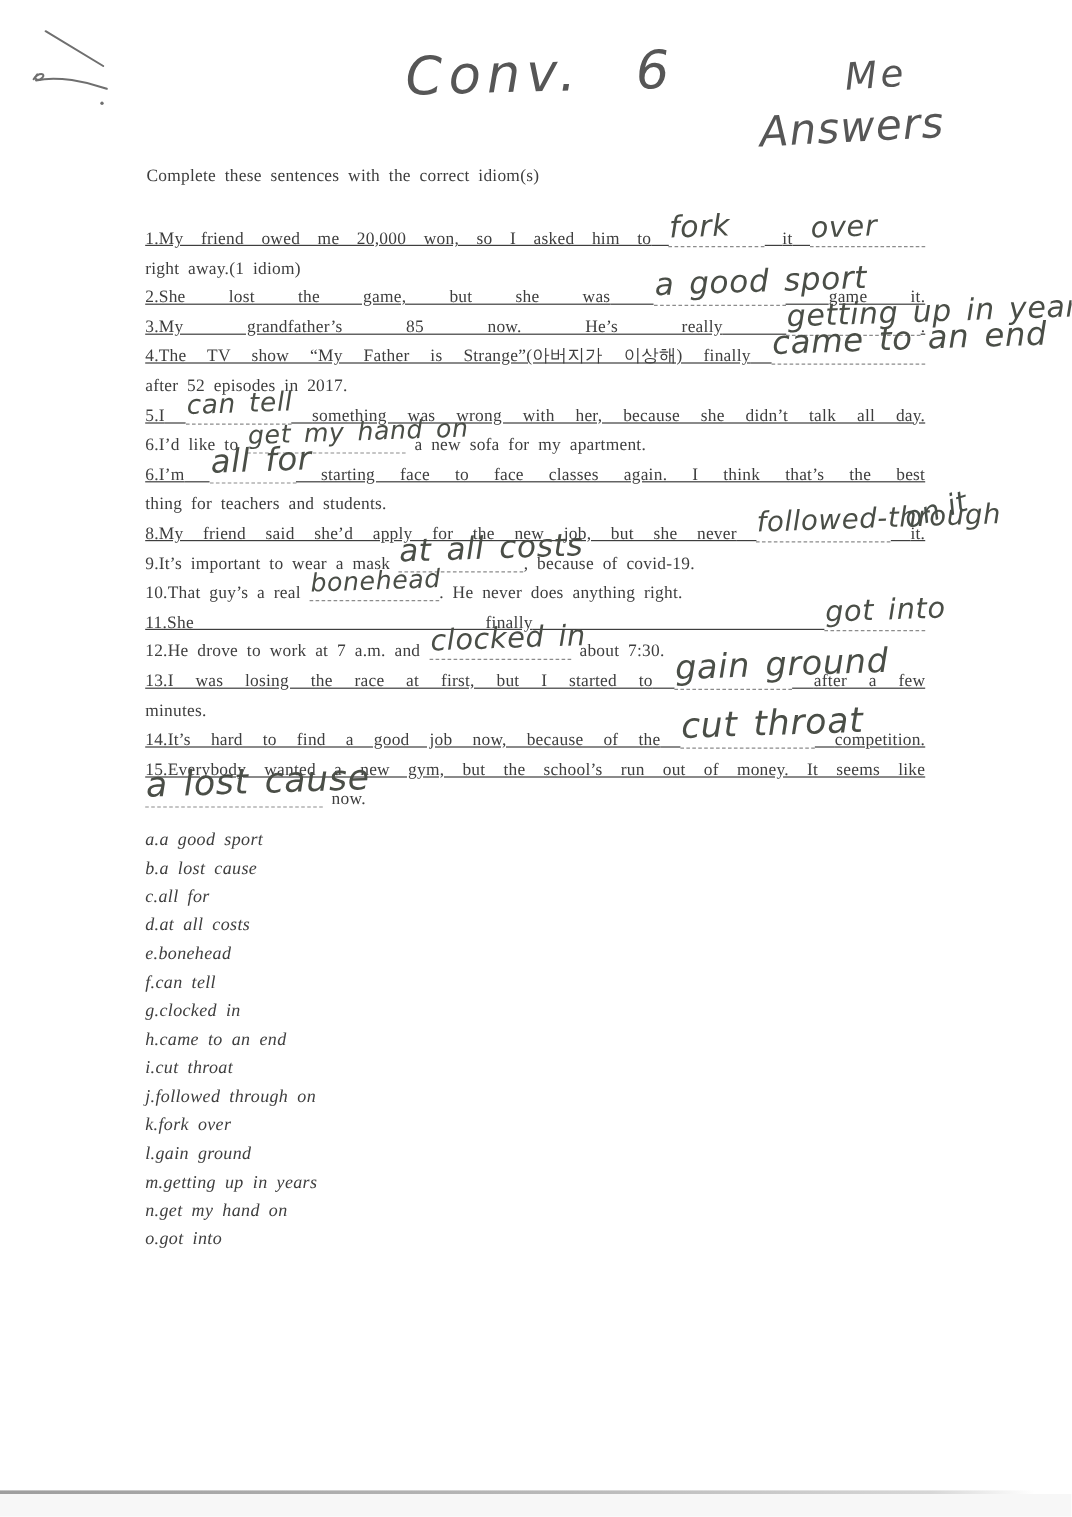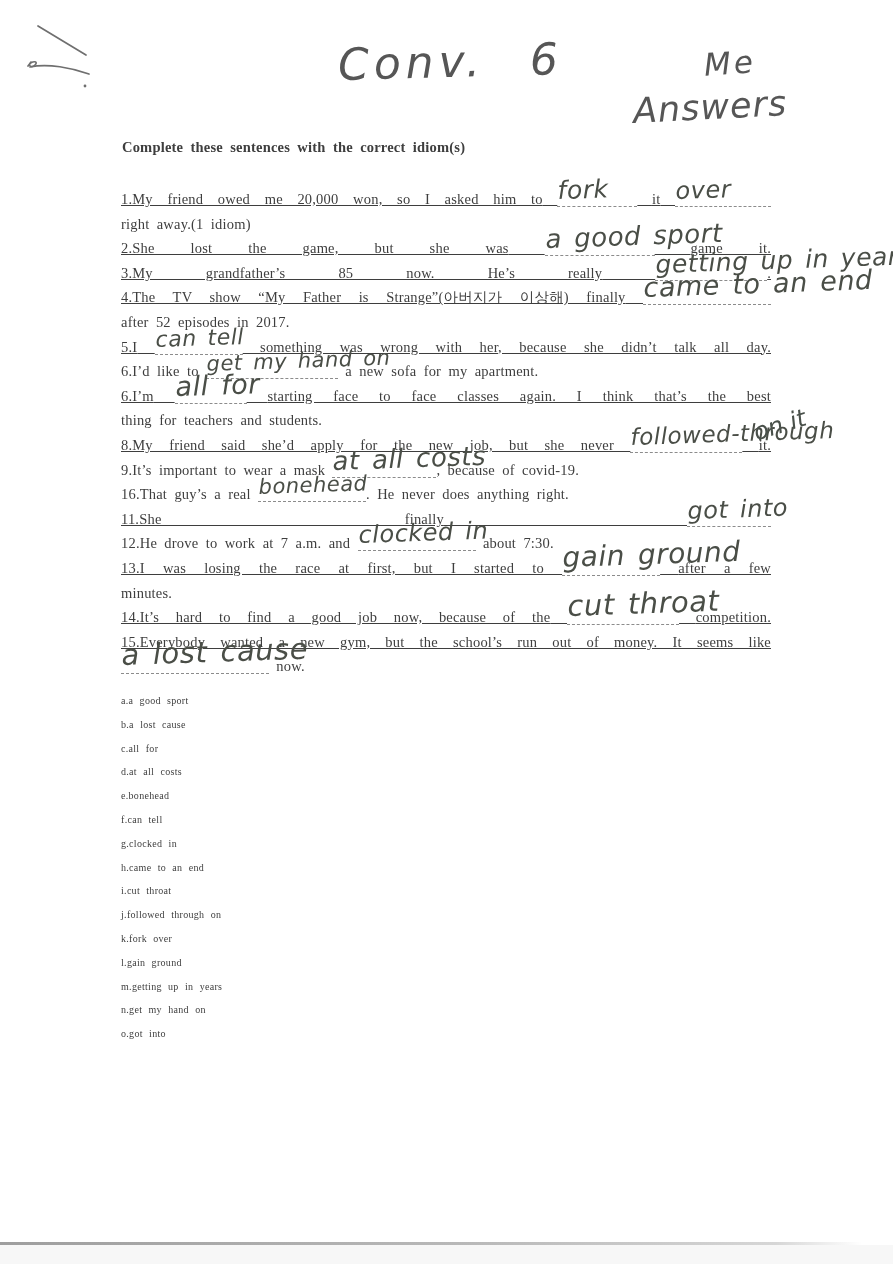--- a/index.html
+++ b/index.html
@@ -8,21 +8,21 @@
     background:#ffffff;
     font-family:"Liberation Serif", serif;
     position:relative; overflow:hidden;
   }
   .page { position:absolute; inset:0; }
 
   
   .printed { color:#3e3e3e; }
   .instruction {
     position:absolute; left:122px; top:139px;
-    font-size:14.5px; letter-spacing:0.2px; word-spacing:3.5px;font-weight:bold;
+    font-size:14.5px; letter-spacing:0.2px; word-spacing:3.5px;
   }
   .lines {
     position:absolute; left:121px; top:187px; width:650px;
     font-size:14.5px; line-height:24.6px; word-spacing:3.5px;
     color:#3e3e3e; letter-spacing:0.2px;
   }
   .line { text-align:left; }
   .line.fill { text-align:justify; text-align-last:justify;text-decoration:underline; }
 
   
@@ -59,22 +59,22 @@
     font-size:35px; letter-spacing:1px; transform:rotate(-3deg);
   }
   .note-onit {
     position:absolute; left:753px; top:413px;
     font-size:24px; color:#49504a; transform:rotate(-17deg);
   }
 
   
   .idioms {
     position:absolute; left:121px; top:689px;
-    font-size:10px; line-height:23.8px;
-    color:#3e3e3e; letter-spacing:0.3px; word-spacing:3.5px;
+    font-size:15px; line-height:23.8px;
+    color:#3e3e3e; letter-spacing:0.3px; word-spacing:3.5px;font-style:italic;
   }
 
   
   .scribble { position:absolute; left:14px; top:16px; }
 
   
   .scan-edge-line {
     position:absolute; left:0; top:1242px; width:862px; height:3px;
     background:linear-gradient(to right,#9e9e9e,#b9b9b9 55%,#d6d6d6 90%,rgba(255,255,255,0));
   }
@@ -107,21 +107,21 @@
       <div class="line fill"><span class="pt">2.She lost the game, but she was</span> <span class="blank" style="width: 110px;"><span class="hw" style="font-size: 26px;">a good sport</span></span> <span class="pt">game it.</span></div>
       <div class="line fill"><span class="pt">3.My grandfather’s 85 now. He’s really</span> <span class="blank" style="width: 112px;"><span class="hw" style="font-size: 25px;">getting up in years</span></span><span class="pt">.</span></div>
       <div class="line fill"><span class="pt">4.The TV show “My Father is Strange”(아버지가 이상해) finally</span> <span class="blank" style="width: 128px;"><span class="hw" style="font-size: 27px;">came to an end</span></span></div>
       <div class="line"><span class="pt">after 52 episodes in 2017.</span></div>
       <div class="line fill"><span class="pt">5.I</span> <span class="blank" style="width: 88px;"><span class="hw" style="font-size: 22px;">can tell</span></span> <span class="pt">something was wrong with her, because she didn’t talk all day.</span></div>
       <div class="line"><span class="pt">6.I’d like to</span> <span class="blank" style="width: 132px;"><span class="hw" style="font-size: 21px;">get my hand on</span></span> <span class="pt">a new sofa for my apartment.</span></div>
       <div class="line fill"><span class="pt">6.I’m</span> <span class="blank" style="width: 72px;"><span class="hw" style="font-size: 27px;">all for</span></span> <span class="pt">starting face to face classes again. I think that’s the best</span></div>
       <div class="line"><span class="pt">thing for teachers and students.</span></div>
       <div class="line fill"><span class="pt">8.My friend said she’d apply for the new job, but she never</span> <span class="blank" style="width: 112px;"><span class="hw" style="font-size: 23px;">followed-through</span></span> <span class="pt">it.</span></div>
       <div class="line"><span class="pt">9.It’s important to wear a mask</span> <span class="blank" style="width: 104px;"><span class="hw" style="font-size: 26px;">at all costs</span></span><span class="pt">, because of covid-19.</span></div>
-      <div class="line"><span class="pt">16.That guy’s a real</span> <span class="blank" style="width: 108px;"><span class="hw" style="font-size: 21px;">bonehead</span></span><span class="pt">. He never does anything right.</span></div>
+      <div class="line"><span class="pt">10.That guy’s a real</span> <span class="blank" style="width: 108px;"><span class="hw" style="font-size: 21px;">bonehead</span></span><span class="pt">. He never does anything right.</span></div>
       <div class="line fill"><span class="pt">11.She finally</span> <span class="blank" style="width: 84px;"><span class="hw" style="font-size: 24px;">got into</span></span> </div>
       <div class="line"><span class="pt">12.He drove to work at 7 a.m. and</span> <span class="blank" style="width: 118px;"><span class="hw" style="font-size: 24px;">clocked in</span></span> <span class="pt">about 7:30.</span></div>
       <div class="line fill"><span class="pt">13.I was losing the race at first, but I started to</span> <span class="blank" style="width: 98px;"><span class="hw" style="font-size: 28px;">gain ground</span></span> <span class="pt">after a few</span></div>
       <div class="line"><span class="pt">minutes.</span></div>
       <div class="line fill"><span class="pt">14.It’s hard to find a good job now, because of the</span> <span class="blank" style="width: 112px;"><span class="hw" style="font-size: 29px;">cut throat</span></span> <span class="pt">competition.</span></div>
       <div class="line fill"><span class="pt">15.Everybody wanted a new gym, but the school’s run out of money. It seems like</span></div>
       <div class="line"><span class="blank" style="width: 148px;"><span class="hw" style="font-size: 29px;">a lost cause</span></span> <span class="pt">now.</span></div>
     </div>
 
   <div class="hand note-onit">on it</div>

